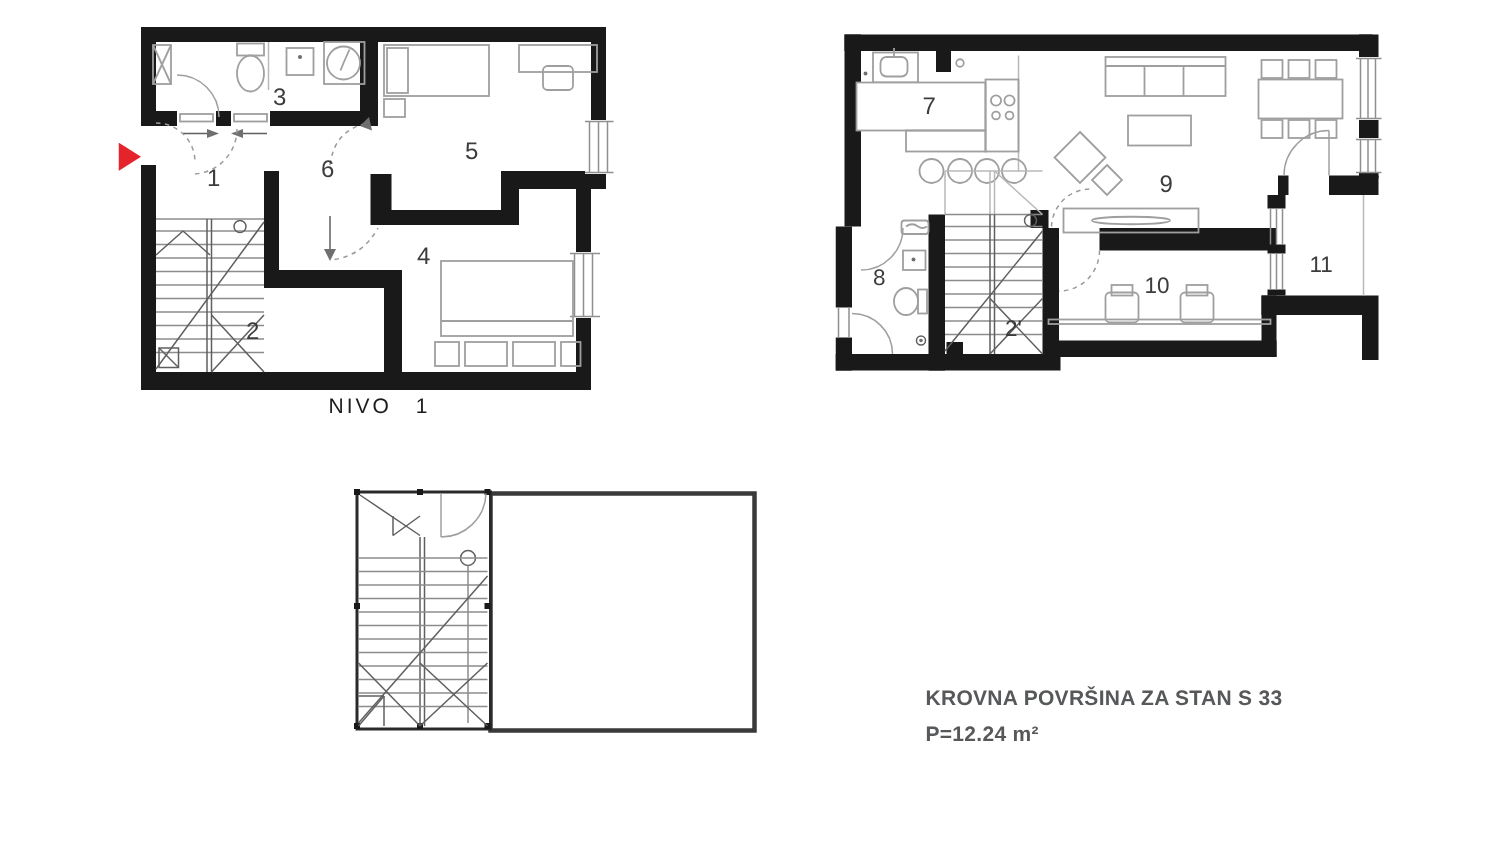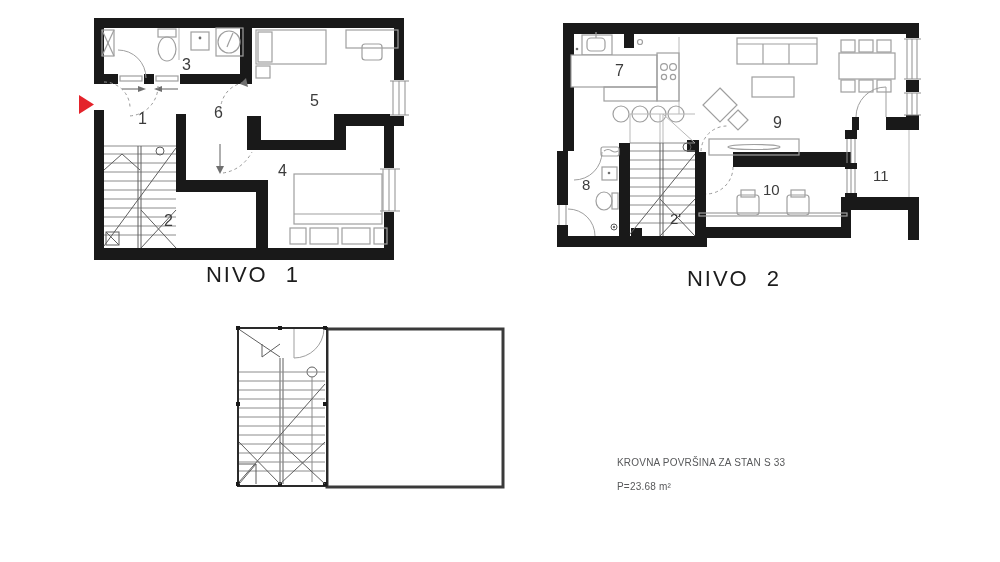--- a/index.html
+++ b/index.html
@@ -1,21 +1,21 @@
 <!DOCTYPE html>
 <html><head>
 <meta charset="utf-8">
 <style>
   html,body{margin:0;padding:0;background:#fff;}
   #stage{position:relative;width:1000px;height:562px;background:#ffffff;overflow:hidden;
          font-family:"Liberation Sans",sans-serif;}
   .plan{position:absolute;}
-  .nivo-label{position:absolute;width:190px;text-align:center;font-size:22px;color:#1c1c1c;
+  .nivo-label{position:absolute;width:190px;text-align:center;font-size:14px;color:#1c1c1c;
               letter-spacing:2px;word-spacing:10px;font-weight:400;}
-  .annot{position:absolute;font-weight:normal;color:#57585a;font-size:10px;letter-spacing:.2px;}
+  .annot{position:absolute;font-weight:bold;color:#57585a;font-size:14px;letter-spacing:.2px;}
   
   .w{fill:#191919;stroke:none}
   .f{fill:none;stroke:#9f9f9f;stroke-width:1.2}
   .fw{fill:#fff;stroke:#9f9f9f;stroke-width:1.2}
   .thin{fill:none;stroke:#b9b9b9;stroke-width:1}
   .dr{fill:none;stroke:#9f9f9f;stroke-width:1}
   .dash{fill:none;stroke:#9a9a9a;stroke-width:1;stroke-dasharray:3 3}
   .s{fill:none;stroke:#5f5f5f;stroke-width:1}
   .s2{fill:none;stroke:#8c8c8c;stroke-width:1}
   .win{fill:none;stroke:#8f8f8f;stroke-width:1}
@@ -338,21 +338,20 @@
     <line class="thin" x1="352" y1="111" x2="352" y2="178"></line>
 
     <text class="rt2" x="58" y="57">7</text>
     <text class="rt" x="25" y="171">8</text>
     <text class="rt2" x="216" y="109">9</text>
     <text class="rt" x="206" y="176">10</text>
     <text class="rt" x="113" y="205">2'</text>
     <text class="rt" x="316" y="162">11</text>
   </svg>
 
-  <div class="nivo-label" style="left:639px;top:266px">NIVO 2</div>
 
   <svg class="plan" style="left:236px;top:324px" width="272" height="170" viewBox="0 0 272 170">
 
     <rect x="91" y="5" width="176" height="158" fill="#fff" stroke="#3a3a3a" stroke-width="3"></rect>
 
     <g>
       <rect x="2" y="4" width="89" height="158" fill="#fff" stroke="#2a2a2a" stroke-width="2"></rect>
       <rect class="w" x="0" y="2" width="4" height="4"></rect>
         <rect class="w" x="42" y="2" width="4" height="4"></rect>
       <rect class="w" x="87" y="2" width="4" height="4"></rect>
@@ -389,15 +388,15 @@
       <line class="s" x1="89" y1="160" x2="44" y2="118"></line>
       <line class="s" x1="3" y1="118" x2="44" y2="160"></line>
       <line class="s" x1="3" y1="140" x2="20" y2="140"></line>
       <line class="s" x1="20" y1="140" x2="20" y2="160"></line>
       <line class="s" x1="3" y1="160" x2="20" y2="140"></line>
     </g>
   </svg>
 
 
   <div class="annot" style="left:617px;top:457px">KROVNA POVRŠINA ZA STAN S 33</div>
-  <div class="annot" style="left:617px;top:481px">P=23.68 m²</div>
+  <div class="annot" style="left:617px;top:481px">P=12.24 m²</div>
 
 </div>
 
 </body></html>

